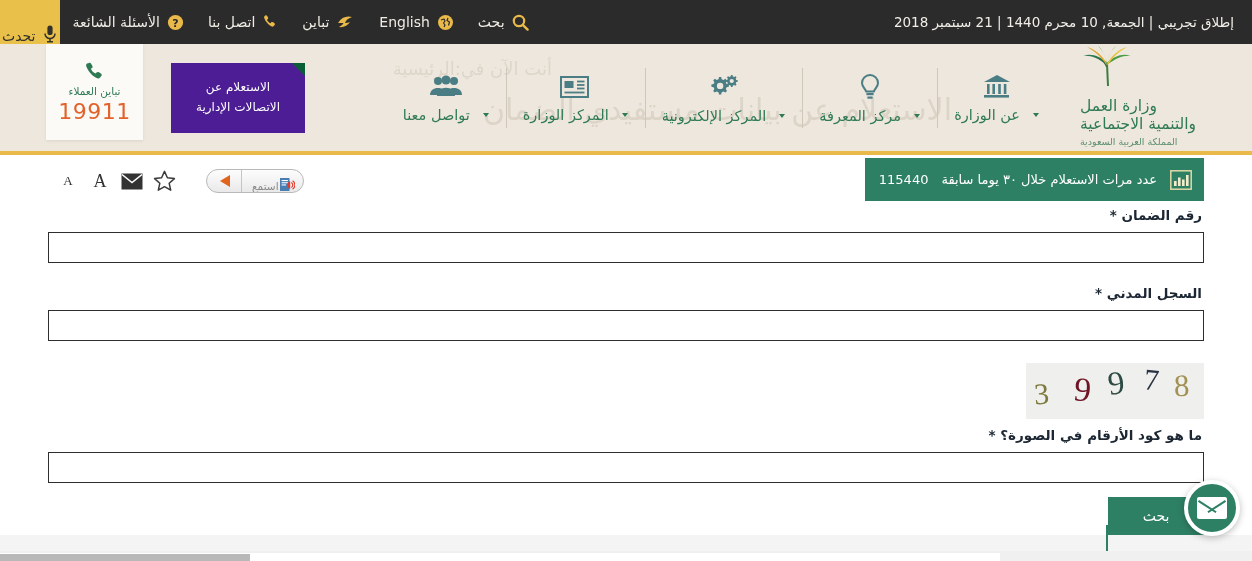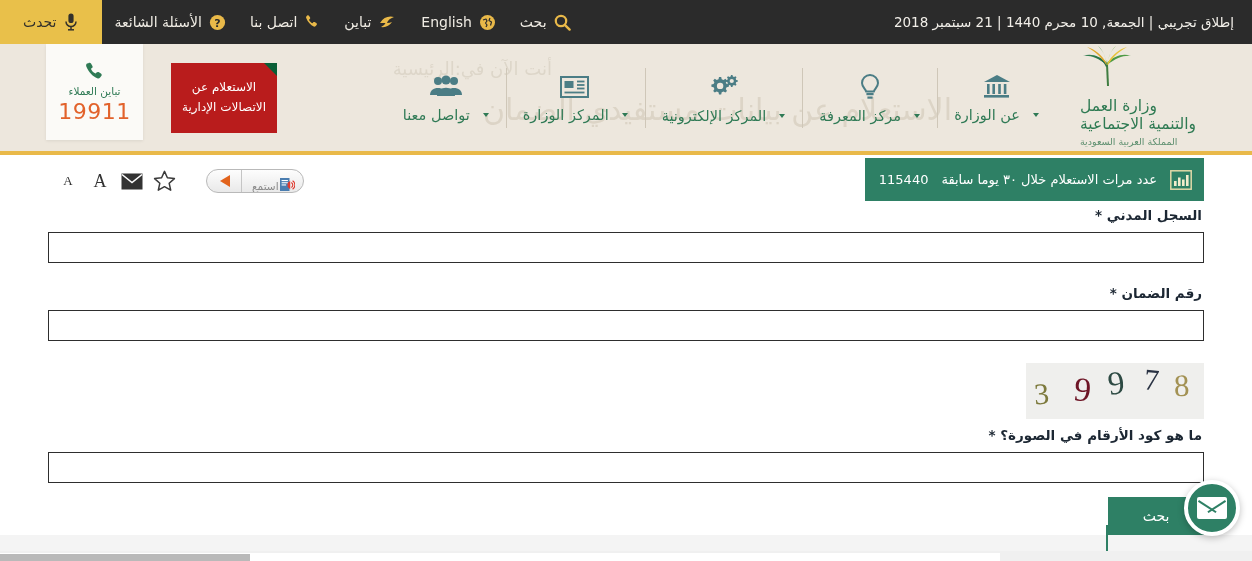--- a/index.html
+++ b/index.html
@@ -52,23 +52,24 @@
     padding: 0 12px;
     height: 100%;
     white-space: nowrap;
     cursor: pointer;
   }
   .tb-item .lbl { order: 2; }
   .tb-item .ico { order: 1; display:flex; align-items:center; }
   .tb-speak {
     background: #e9c04a;
     color: #2b2b2b;
-    padding: 0 23px;
+    padding: 0 2px;
     height: 44px;
     font-size: 14px;
+    align-items: flex-end;
   }
   .tb-speak .lbl { color: #33312b; }
   svg { display: block; }
 
   
   .header {
     position: relative;
     height: 111px;
     background: #ede7dd;
     display: flex;
@@ -157,23 +158,23 @@
     border-top: 4.5px solid #2f7a55;
     display: inline-block;
   }
 
   .spacer { flex: 1 1 auto; }
 
   .green-banner {
     position: relative;
     z-index: 3;
     align-self: center;
-    background: #b91c1c;
+    background: #4c1d95;
     color: #ffffff;
-    width: 106px;
+    width: 134px;
     height: 70px;
     display: flex;
     flex-direction: column;
     align-items: center;
     justify-content: center;
     text-align: center;
     font-size: 12px;
     line-height: 1.6;
     margin-left: 28px;
     cursor: pointer;
@@ -688,29 +689,29 @@
       </div>
     </div>
 
   </div>
 </div>
 
 <div class="main">
 
   <div class="field-block">
     <div class="field-label">
-      <span>السجل المدني</span>
+      <span>رقم الضمان</span>
       <span class="star">*</span>
     </div>
     <input class="text-input" type="text" value="" style="">
   </div>
 
   <div class="field-block">
     <div class="field-label">
-      <span>رقم الضمان</span>
+      <span>السجل المدني</span>
       <span class="star">*</span>
     </div>
     <input class="text-input" type="text" value="" style="">
   </div>
 
   <div class="captcha-row">
     <div class="captcha-img" id="captcha-img">
         <span class="cap-ch" style="color: rgb(125, 122, 61); font-size: 30px; left: 8px; top: 14px; transform: rotate(-4deg);">3</span>
         <span class="cap-ch" style="color: rgb(110, 21, 38); font-size: 34px; left: 48px; top: 8px; transform: rotate(6deg);">9</span>
         <span class="cap-ch" style="color: rgb(45, 74, 67); font-size: 33px; left: 82px; top: 2px; transform: rotate(-8deg);">9</span>

